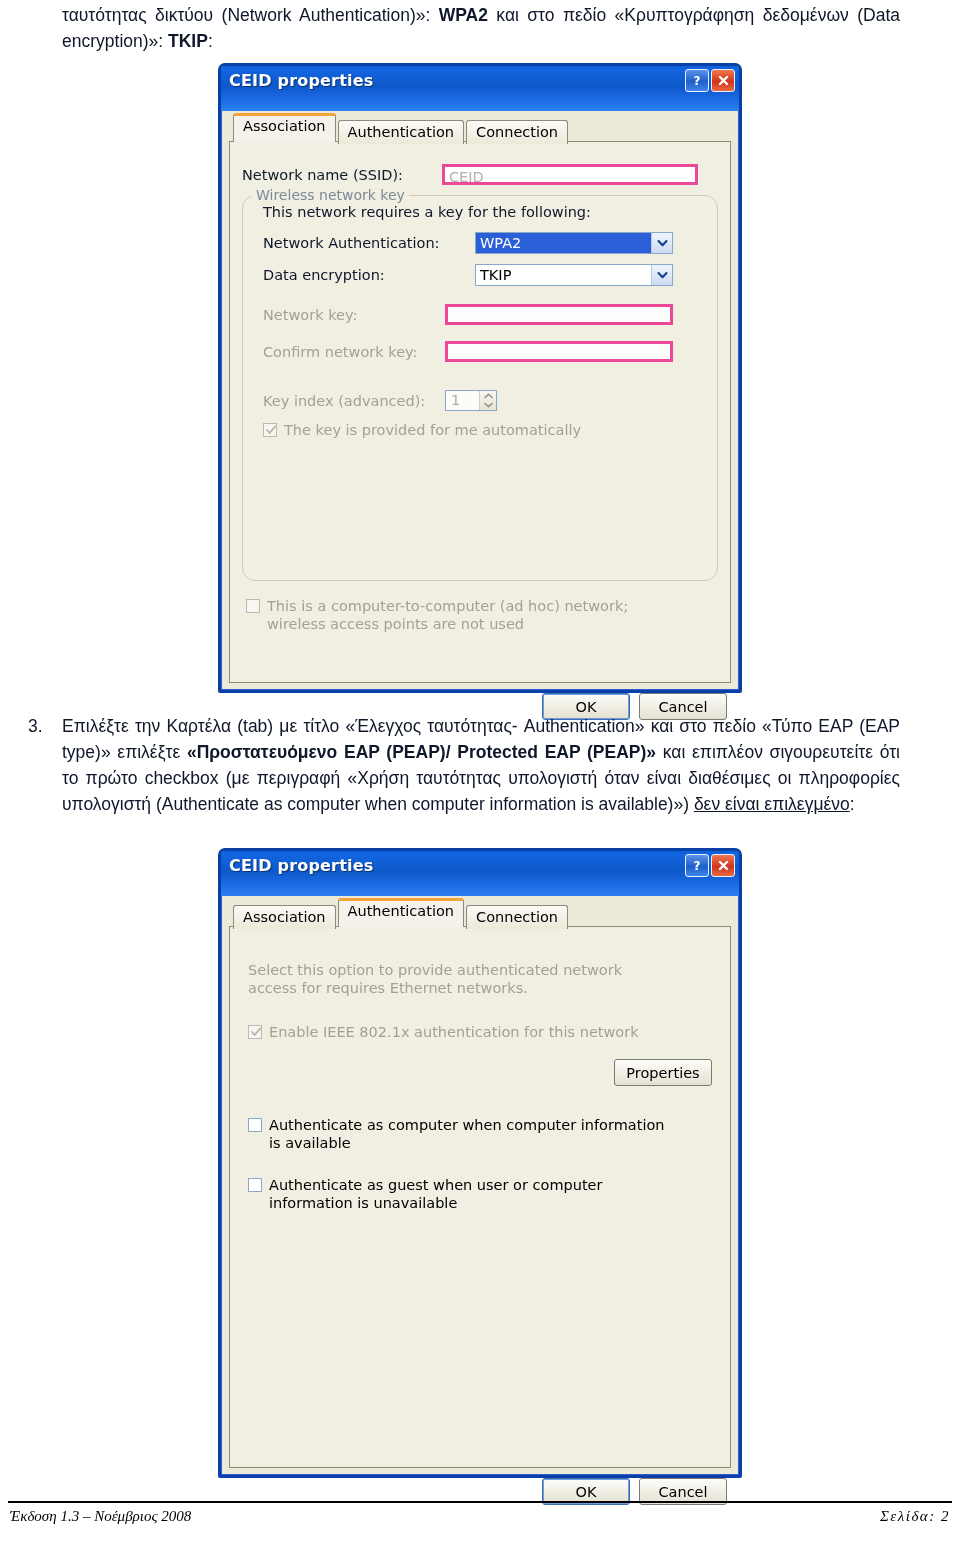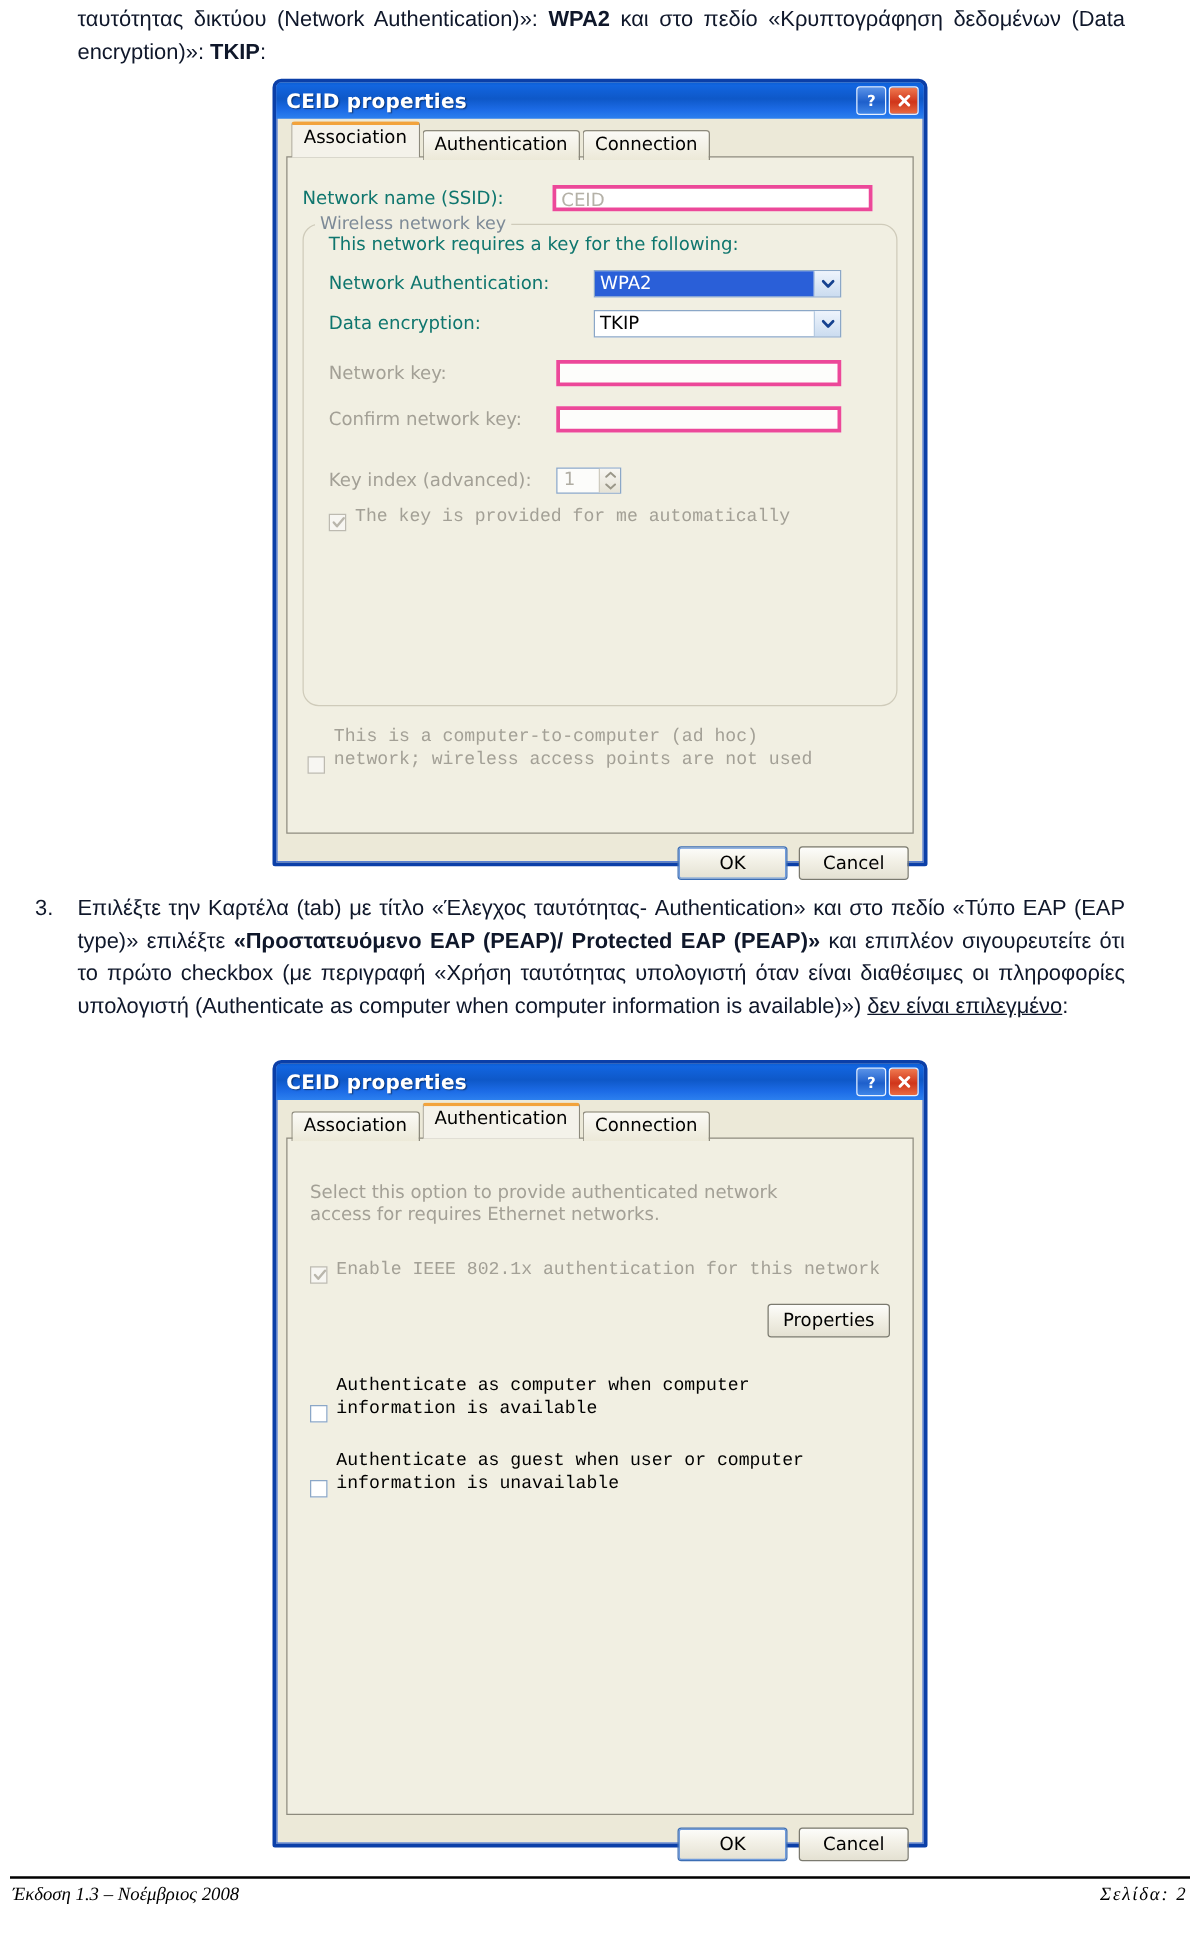--- a/index.html
+++ b/index.html
@@ -53,21 +53,21 @@
     border-radius: 7px 7px 2px 2px;
     box-sizing: border-box;
     font-family: "DejaVu Sans", "Liberation Sans", sans-serif;
     box-shadow: 0 0 0 1px #2b5fd0 inset;
   }
   .titlebar {
     height: 29px;
     background: linear-gradient(180deg,#0a5fd6 0%, #1265e0 8%, #0e58c8 45%, #1c6be6 75%, #2c80ef 100%);
     display: flex;
     align-items: center;
-    padding: 0 4px 0 8px;
+    padding: 0 4px 16px 8px;
     border-radius: 4px 4px 0 0;
     position: relative;
   }
   .titlebar .ttl {
     color: #fff;
     font-weight: bold;
     font-size: 16px;
     letter-spacing: .2px;
     text-shadow: 1px 1px 1px rgba(0,0,0,.45);
     flex: 1;
@@ -131,21 +131,21 @@
   }
 
   
   .row {
     display: flex;
     align-items: center;
     margin-bottom: 10px;
   }
   .lbl {
     font-size: 14.5px;
-    color: #0f766e;
+    color: #0f172a;
     white-space: nowrap;
   }
   .lbl.dim { color: #a3a096; }
   .txtfield {
     border: 3px solid #ec4899;
     background: #fff;
     height: 21px;
     line-height: 21px;
     font-size: 14.5px;
     padding: 0 4px;
@@ -196,21 +196,21 @@
   }
   .combo .carrow {
     width: 20px;
     background: linear-gradient(180deg,#eef4fc,#cbdcf0);
     border-left: 1px solid #b6cbe2;
     display: flex; align-items: center; justify-content: center;
   }
   .combo .carrow svg { display:block; }
 
   
-  .cbrow { display: flex; align-items: flex-end; margin-top: 6px; font-family: Liberation Mono, monospace; }
+  .cbrow { display: flex; align-items: flex-start; margin-top: 6px; }
   .cbox {
     width: 14px; height: 14px;
     border: 1px solid #8ba7c7;
     background: #fff;
     box-sizing: border-box;
     margin-right: 7px;
     flex: none;
     position: relative;
     top: 2px;
   }

